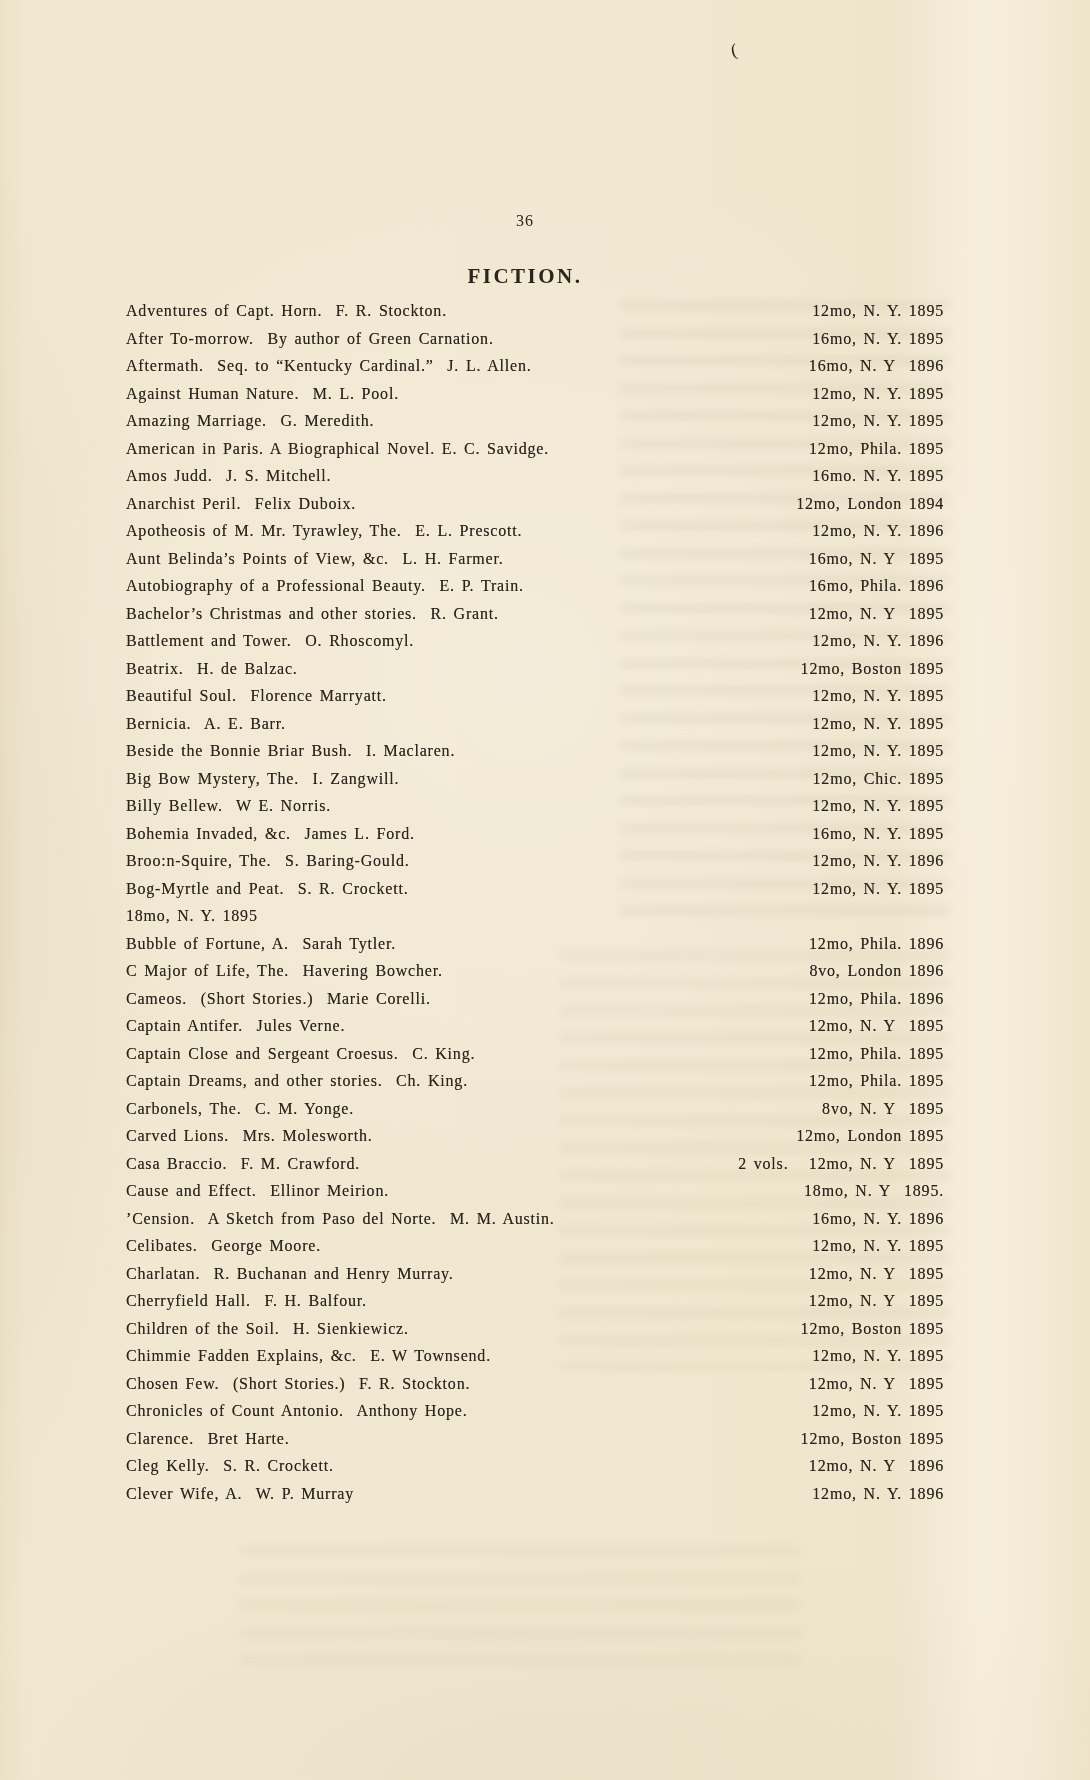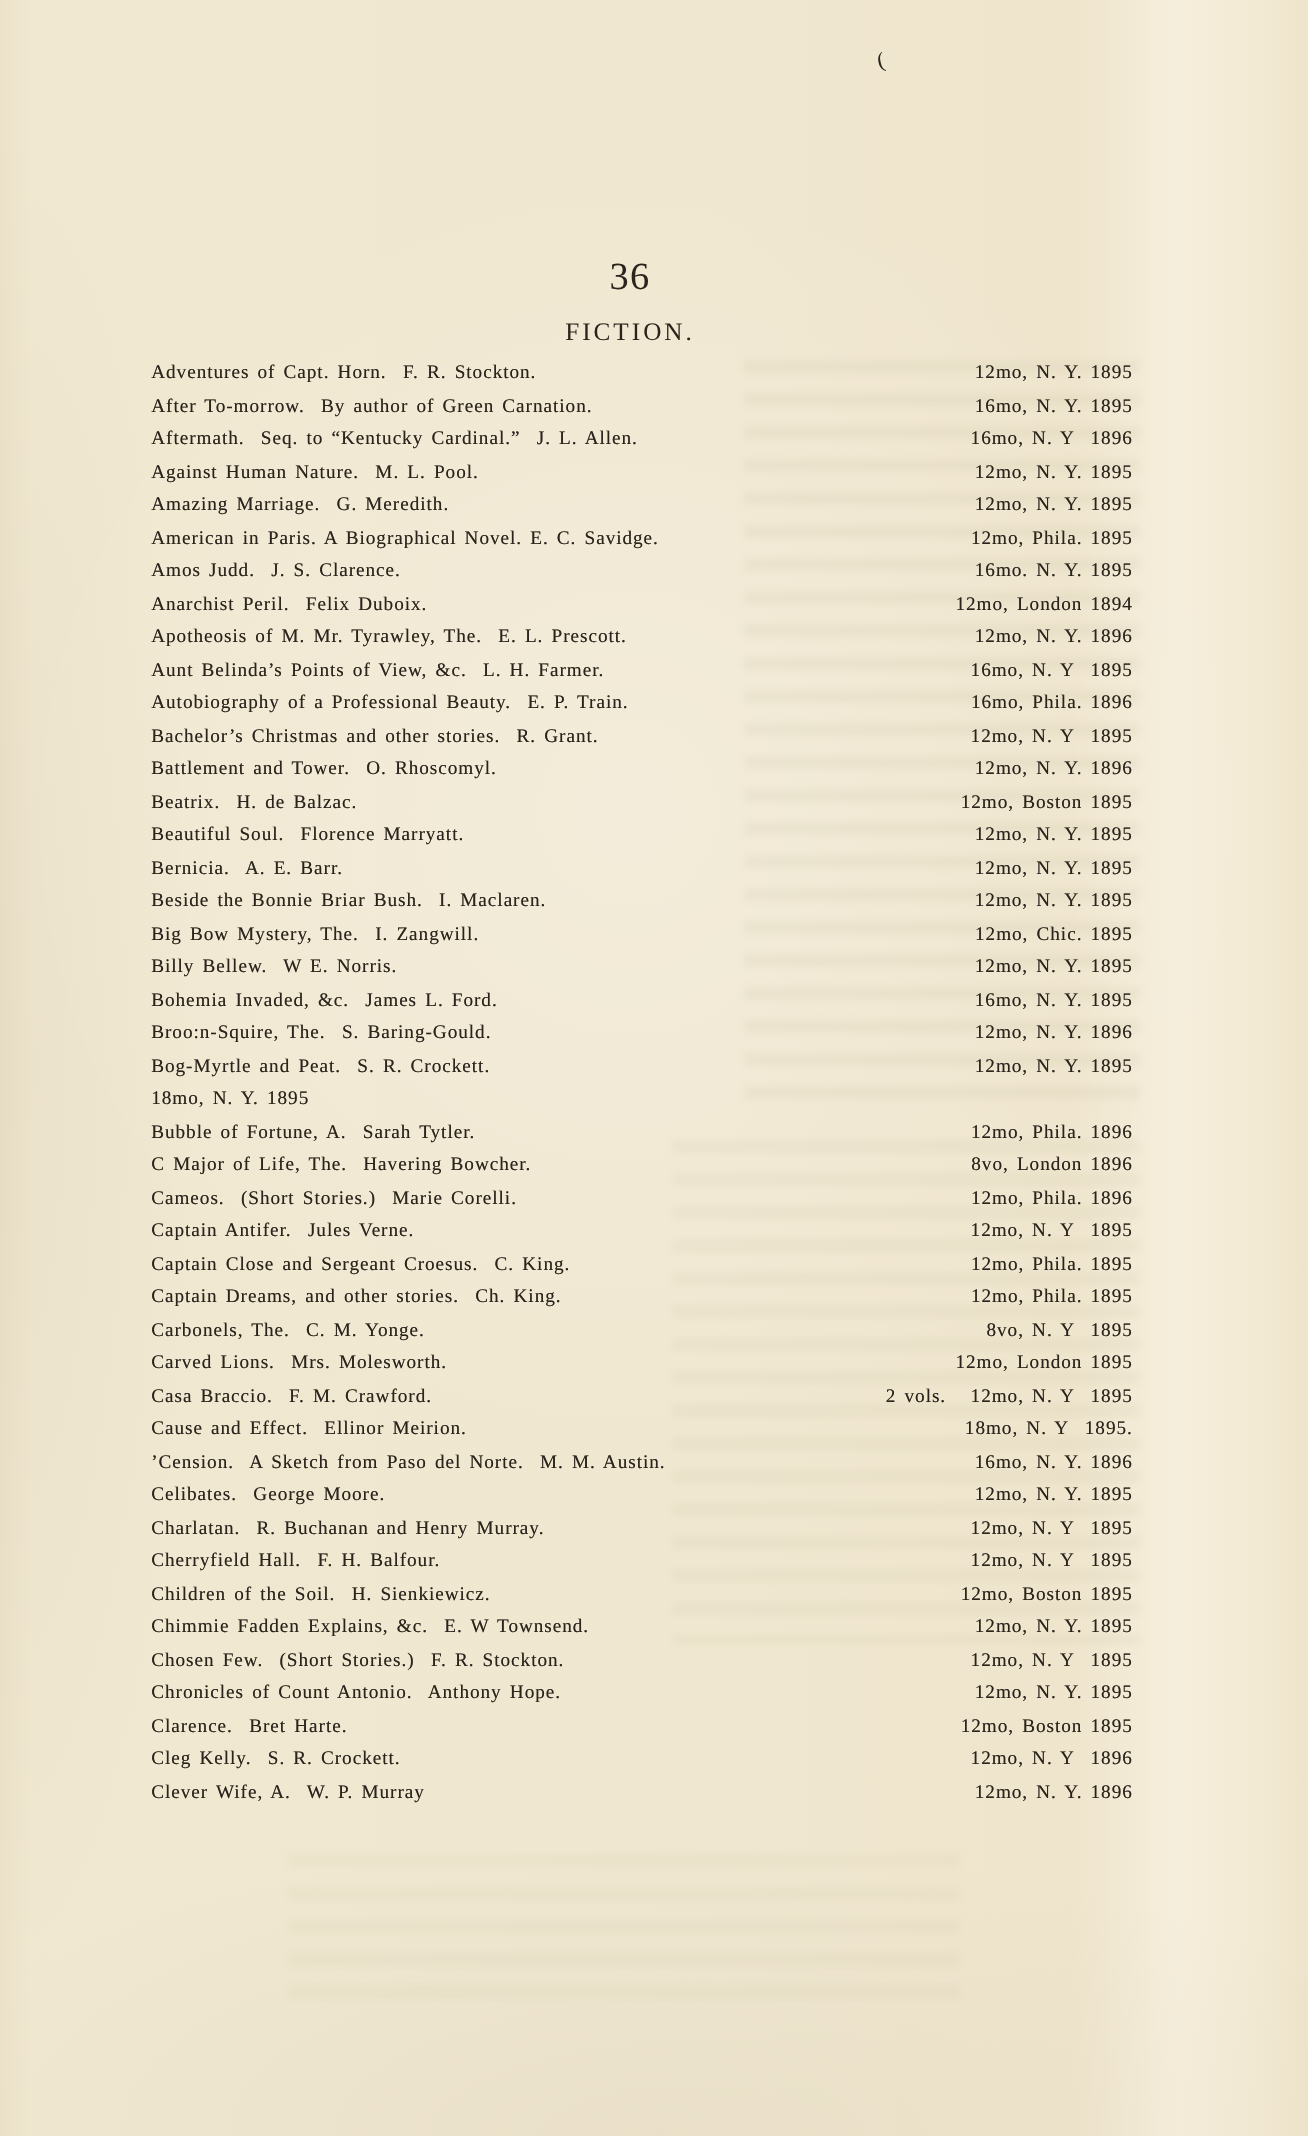--- a/index.html
+++ b/index.html
@@ -55,31 +55,31 @@
     font-size: 18px;
     transform: rotate(-12deg);
     color: #2a241c;
   }
   .page-number {
     position: absolute;
     left: 0;
     top: 212px;
     width: 1050px;
     text-align: center;
-    font-size: 32px;
+    font-size: 16px;
     letter-spacing: 1px;
   }
   .section-heading {
     position: absolute;
     left: 0;
     top: 264px;
     width: 1050px;
     text-align: center;
     font-size: 21px;
-    font-weight: 400;
+    font-weight: 700;
     letter-spacing: 2.5px;
   }
   .list {
     position: absolute;
     left: 126px;
     top: 297px;
     width: 818px;
   }
   .row {
     display: flex;
@@ -143,21 +143,21 @@
       <span class="left">Amazing Marriage.  G. Meredith.</span>
       <span class="right">12mo, N. Y. 1895</span>
     </div>
 
     <div class="row">
       <span class="left">American in Paris. A Biographical Novel. E. C. Savidge.</span>
       <span class="right">12mo, Phila. 1895</span>
     </div>
 
     <div class="row">
-      <span class="left">Amos Judd.  J. S. Clarence.</span>
+      <span class="left">Amos Judd.  J. S. Mitchell.</span>
       <span class="right">16mo. N. Y. 1895</span>
     </div>
 
     <div class="row">
       <span class="left">Anarchist Peril.  Felix Duboix.</span>
       <span class="right">12mo, London 1894</span>
     </div>
 
     <div class="row">
       <span class="left">Apotheosis of M. Mr. Tyrawley, The.  E. L. Prescott.</span>

